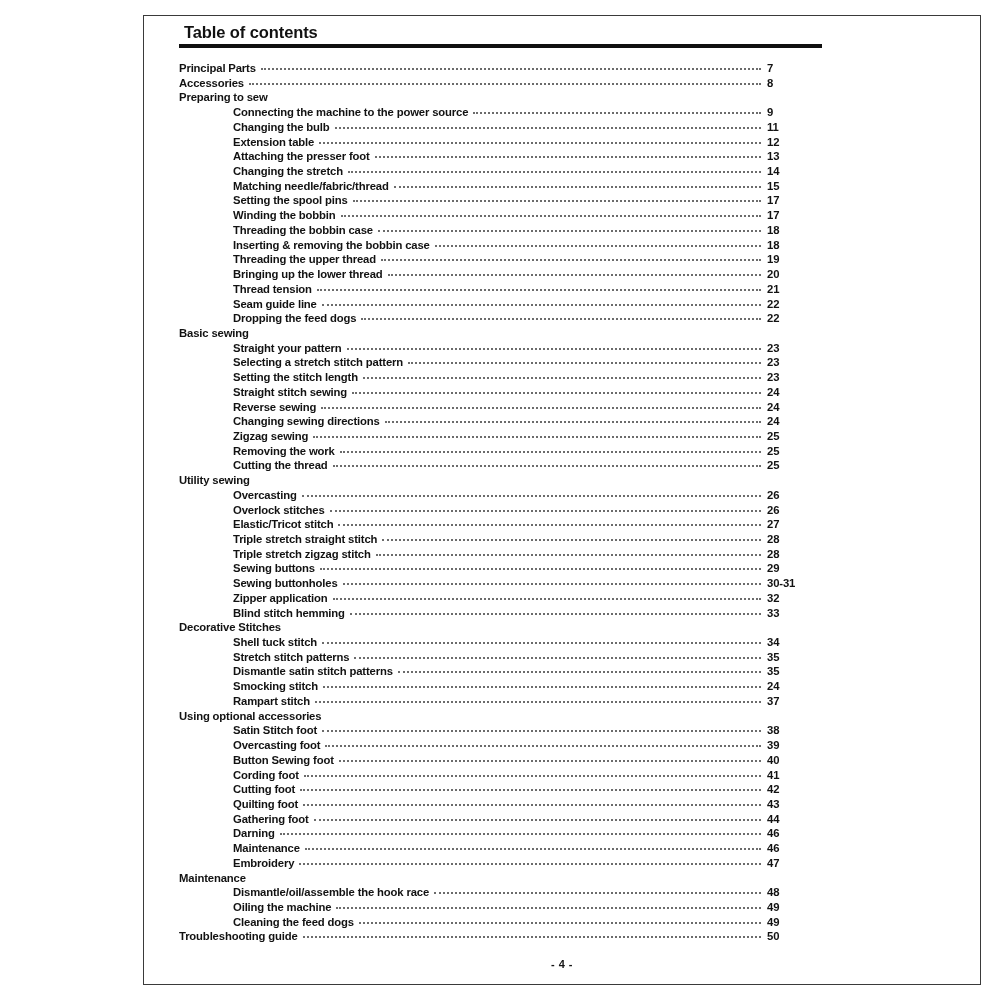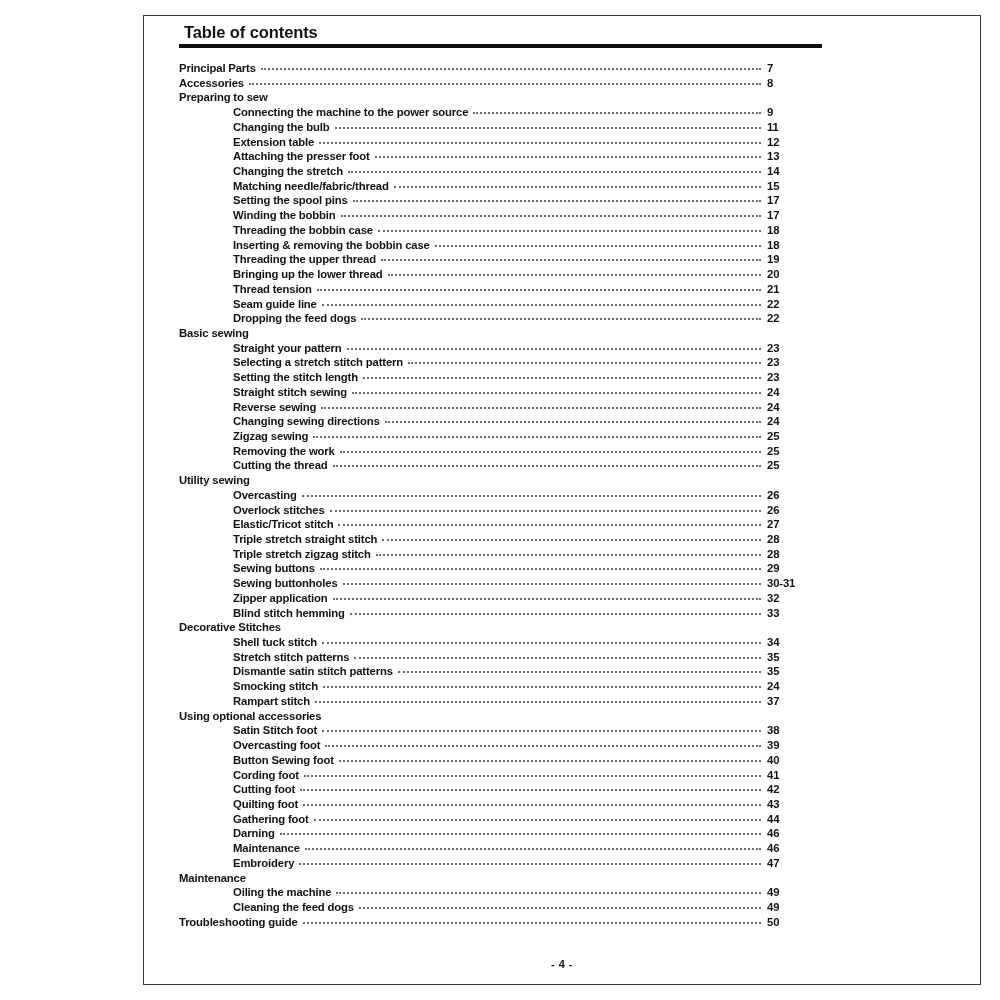--- a/index.html
+++ b/index.html
@@ -413,20 +413,25 @@
           <span class="label">Embroidery</span>
           <span class="leader"></span>
           <span class="pageno">47</span>
         </div>
         <div class="row level0 nodots">
           <span class="label">Maintenance</span>
           <span class="leader"></span>
           <span class="pageno"></span>
         </div>
         <div class="row level1">
+          <span class="label">Dismantle/oil/assemble the hook race</span>
+          <span class="leader"></span>
+          <span class="pageno">48</span>
+        </div>
+        <div class="row level1">
           <span class="label">Oiling the machine</span>
           <span class="leader"></span>
           <span class="pageno">49</span>
         </div>
         <div class="row level1">
           <span class="label">Cleaning the feed dogs</span>
           <span class="leader"></span>
           <span class="pageno">49</span>
         </div>
         <div class="row level0">

